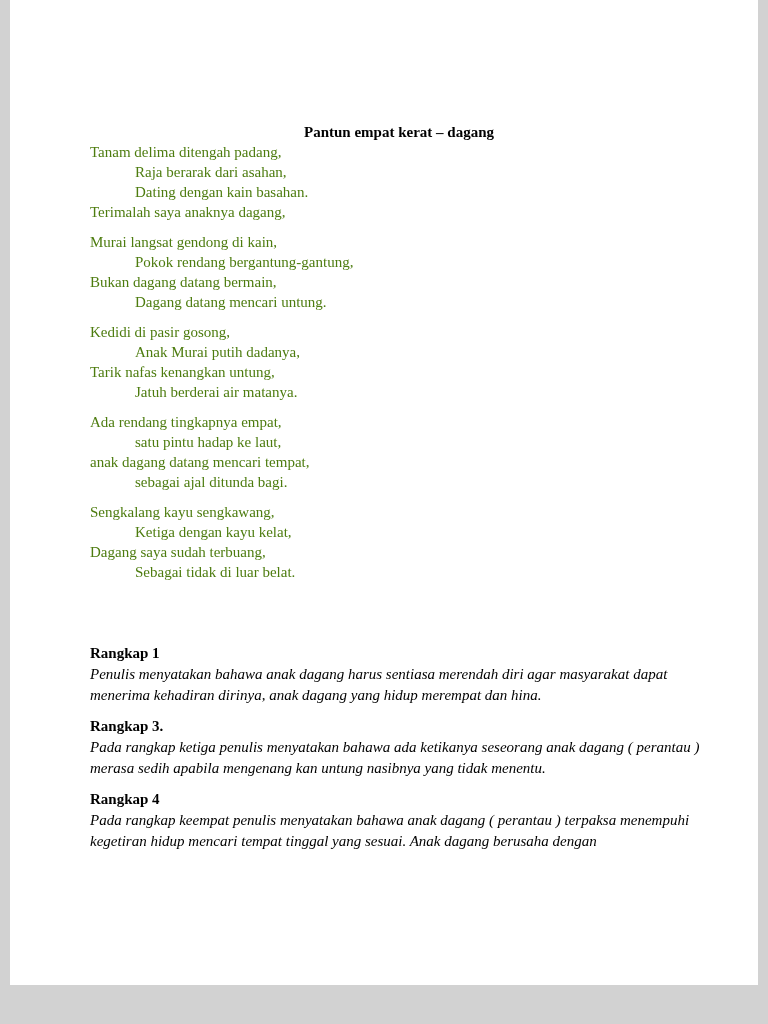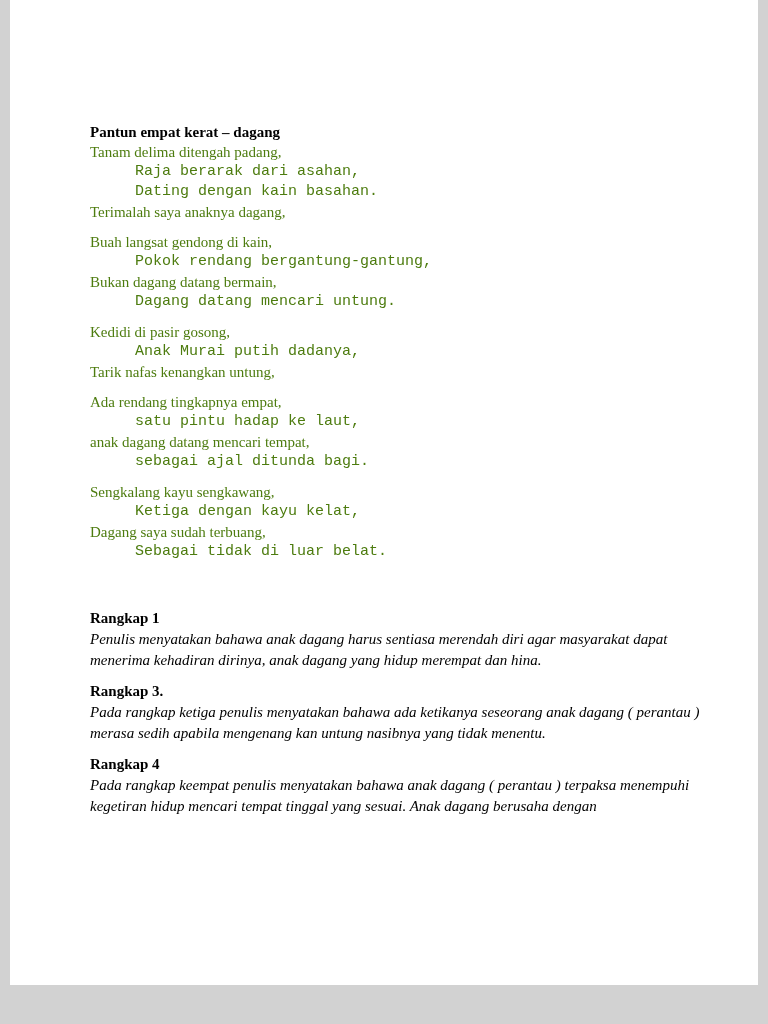--- a/index.html
+++ b/index.html
@@ -26,44 +26,44 @@
     left: 80px;
     top: 122px;
     width: 618px;
     font-size: 15px;
     color: #000000;
   }
   .title {
     margin: 0;
     font-size: 15px;
     font-weight: bold;
+    text-align: center;
     line-height: 20px;
     color: #000000;
   }
   .poem {
     margin: 0;
     line-height: 20px;
   }
   .stanza {
     margin: 0 0 10px 0;
   }
   .stanza:last-child {
     margin-bottom: 4px;
   }
   .pline {
     margin: 0;
     line-height: 20px;
     white-space: nowrap;
   }
   .pline.ind {
     padding-left: 45px;
-    font-family: Liberation Mono, monospace;
   }
   .sections {
-    margin-top: 46px;
+    margin-top: 61px;
   }
   .section {
     margin: 0 0 10px 0;
   }
   .sec-heading {
     margin: 0;
     font-weight: bold;
     line-height: 21px;
   }
   .sec-body {
@@ -83,30 +83,31 @@
     <div class="poem" style="color: #4d7c0f;">
 
       <div class="stanza">
         <p class="pline">Tanam delima ditengah padang,</p>
         <p class="pline ind">Raja berarak dari asahan,</p>
         <p class="pline ind">Dating dengan kain basahan.</p>
         <p class="pline">Terimalah saya anaknya dagang,</p>
       </div>
 
       <div class="stanza">
-        <p class="pline">Buah langsat gendong di kain,</p>
+        <p class="pline">Murai langsat gendong di kain,</p>
         <p class="pline ind">Pokok rendang bergantung-gantung,</p>
         <p class="pline">Bukan dagang datang bermain,</p>
         <p class="pline ind">Dagang datang mencari untung.</p>
       </div>
 
       <div class="stanza">
         <p class="pline">Kedidi di pasir gosong,</p>
         <p class="pline ind">Anak Murai putih dadanya,</p>
         <p class="pline">Tarik nafas kenangkan untung,</p>
+        <p class="pline ind">Jatuh berderai air matanya.</p>
       </div>
 
       <div class="stanza">
         <p class="pline">Ada rendang tingkapnya empat,</p>
         <p class="pline ind">satu pintu hadap ke laut,</p>
         <p class="pline">anak dagang datang mencari tempat,</p>
         <p class="pline ind">sebagai ajal ditunda bagi.</p>
       </div>
 
       <div class="stanza">

